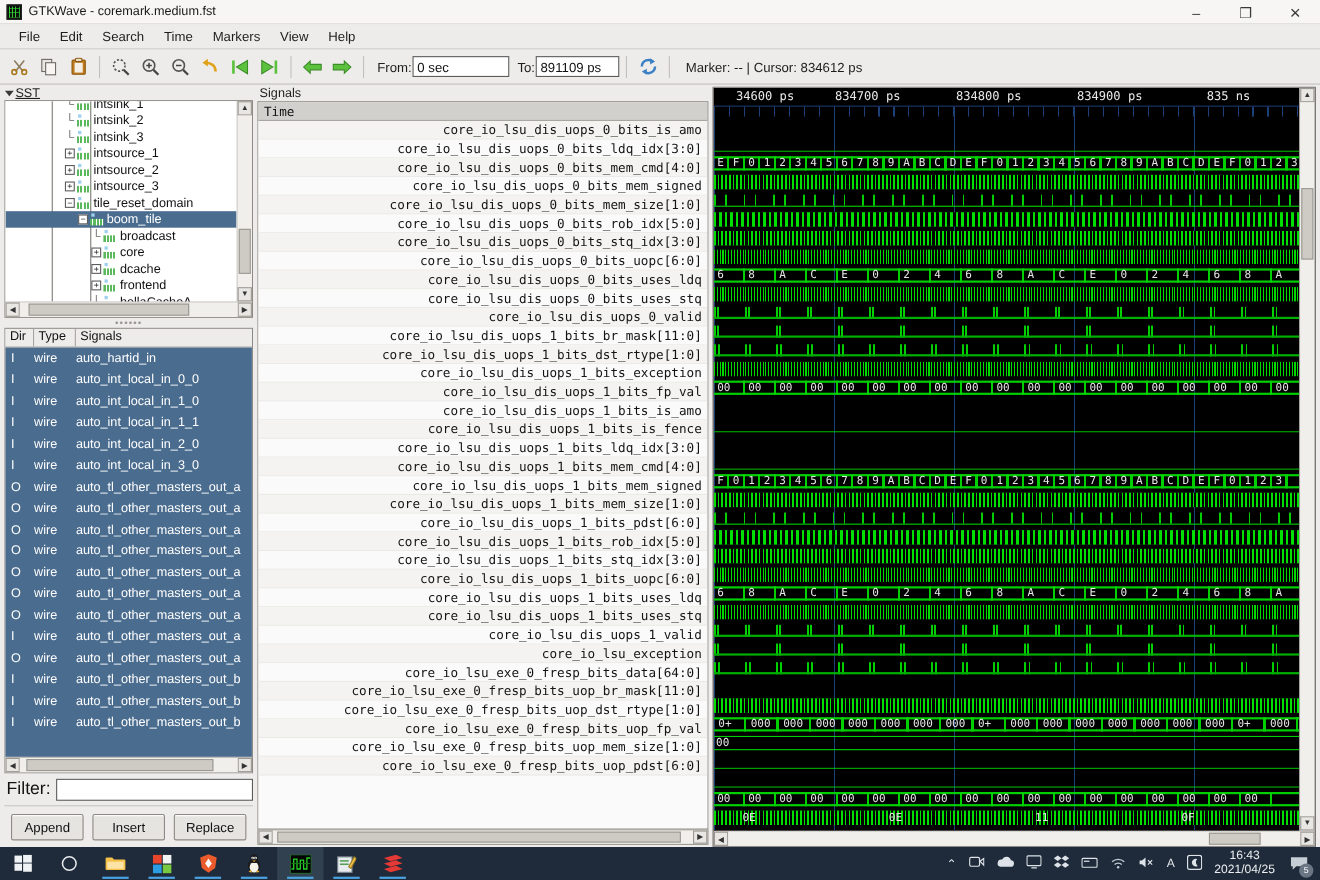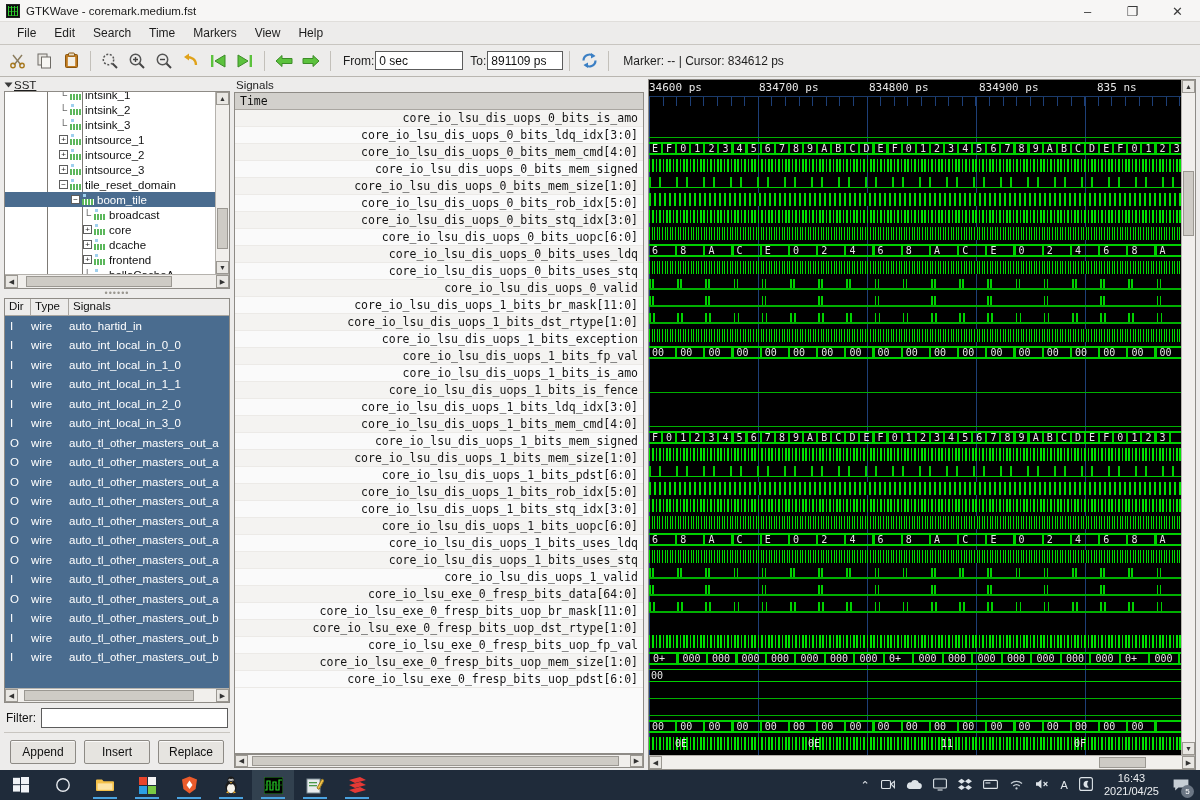--- a/index.html
+++ b/index.html
@@ -93,21 +93,21 @@
              font-size:11.5px; color:#111; flex:0 0 auto; }
   .sig-hdr div { padding:1px 4px; border-right:1px solid #a9a6a1; }
   .sig-rows { flex:1; overflow:hidden; background:#4a6c8f; position:relative; }
   .sig-row { display:flex; height:19.5px; align-items:center; color:#fff; font-size:11.5px;
              white-space:nowrap; }
   .sig-row .d { width:26px; padding-left:5px; flex:0 0 auto; }
   .sig-row .t { width:38px; flex:0 0 auto; }
   .sig-row .n { flex:1; overflow:hidden; }
 
   .filter-row { display:flex; align-items:center; gap:5px; padding:5px 2px 4px 2px; }
-  .filter-row .fl { font-size:12px; color:#111; }
+  .filter-row .fl { font-size:16px; color:#111; }
   .filter-in { flex:1; height:20px; border:1px solid #5c5c5c; background:#fff; }
   .btn-row { display:flex; gap:8px; padding:2px 2px 6px 2px; justify-content:center;
              border-top:1px solid #c8c5c0; padding-top:7px; }
   .gbtn { height:24px; min-width:66px; background:#e6e4e0; border:1px solid #8d8a85;
           border-radius:2px; font-size:12px; color:#111; display:flex; align-items:center;
           justify-content:center; box-shadow:inset 0 1px 0 #fbfaf9; padding:0 10px; }
 
   
   .center { width:414px; display:flex; flex-direction:column; padding:2px 0 0 0; }
   .sigframe { flex:1; border:1px solid #8e8b86; background:#fff; display:flex;
@@ -559,20 +559,21 @@
               <div class="nrow">core_io_lsu_dis_uops_1_bits_mem_cmd[4:0]</div>
               <div class="nrow">core_io_lsu_dis_uops_1_bits_mem_signed</div>
               <div class="nrow">core_io_lsu_dis_uops_1_bits_mem_size[1:0]</div>
               <div class="nrow">core_io_lsu_dis_uops_1_bits_pdst[6:0]</div>
               <div class="nrow">core_io_lsu_dis_uops_1_bits_rob_idx[5:0]</div>
               <div class="nrow">core_io_lsu_dis_uops_1_bits_stq_idx[3:0]</div>
               <div class="nrow">core_io_lsu_dis_uops_1_bits_uopc[6:0]</div>
               <div class="nrow">core_io_lsu_dis_uops_1_bits_uses_ldq</div>
               <div class="nrow">core_io_lsu_dis_uops_1_bits_uses_stq</div>
               <div class="nrow">core_io_lsu_dis_uops_1_valid</div>
+              <div class="nrow">core_io_lsu_exception</div>
               <div class="nrow">core_io_lsu_exe_0_fresp_bits_data[64:0]</div>
               <div class="nrow">core_io_lsu_exe_0_fresp_bits_uop_br_mask[11:0]</div>
               <div class="nrow">core_io_lsu_exe_0_fresp_bits_uop_dst_rtype[1:0]</div>
               <div class="nrow">core_io_lsu_exe_0_fresp_bits_uop_fp_val</div>
               <div class="nrow">core_io_lsu_exe_0_fresp_bits_uop_mem_size[1:0]</div>
               <div class="nrow">core_io_lsu_exe_0_fresp_bits_uop_pdst[6:0]</div>
             </div>
         </div>
       </div>
       <div class="hscroll" style="margin:0 2px 2px 2px;border:1px solid #8e8b86">
@@ -582,21 +583,21 @@
           </div>
         <div class="hsbtn">▶</div>
       </div>
     </div>
 
     <div class="right">
       <div class="wavframe">
         <div class="wav-top">
           <div class="wav-canvas">
             <div class="wtime" id="wave-timebar">
-                <span style="left: 0;">34600 ps</span>
+                <span style="left: 20px;">34600 ps</span>
                 <span style="left: 110px;">834700 ps</span>
                 <span style="left: 220px;">834800 ps</span>
                 <span style="left: 330px;">834900 ps</span>
                 <span style="left: 448px;">835 ns</span>
               </div>
             <div class="wticks"></div>
             <div class="wgrid"></div>
             <div id="wave-rows" style="position:absolute;left:0;right:0;top:26px;bottom:0;">
                 <div class="wrow" style="top: 0px;"></div>
                 <div class="wrow" style="top: 17px;">

